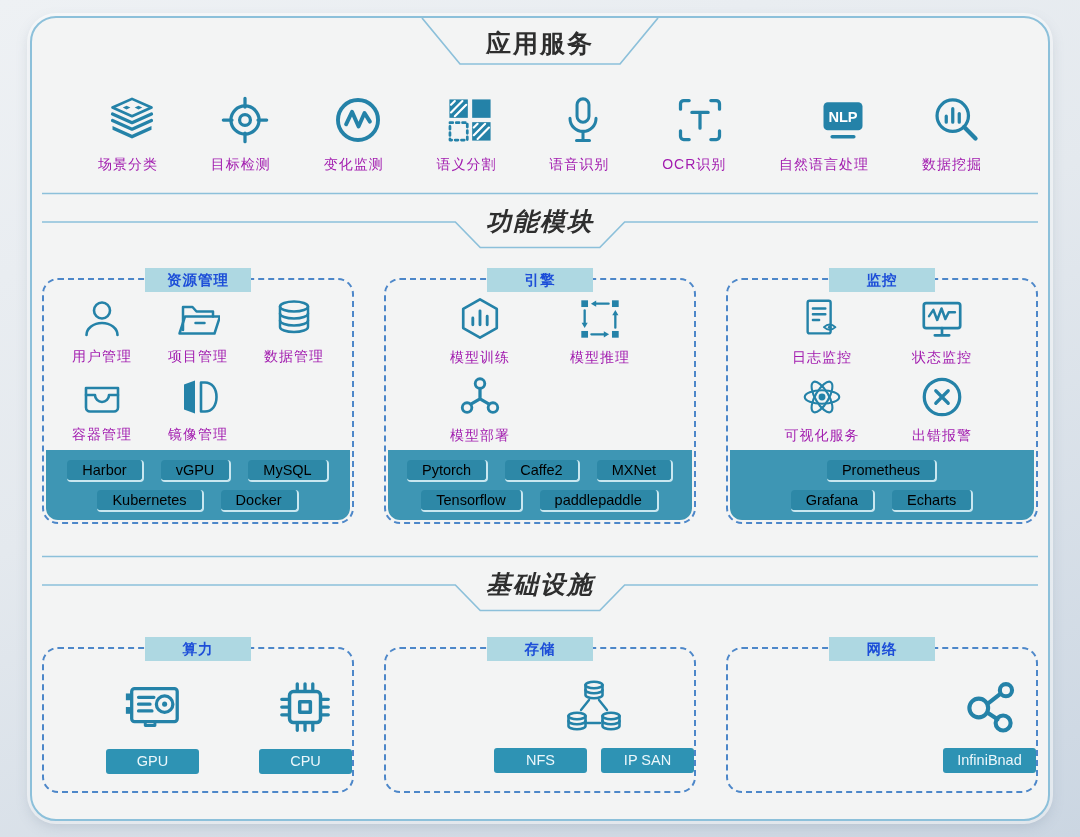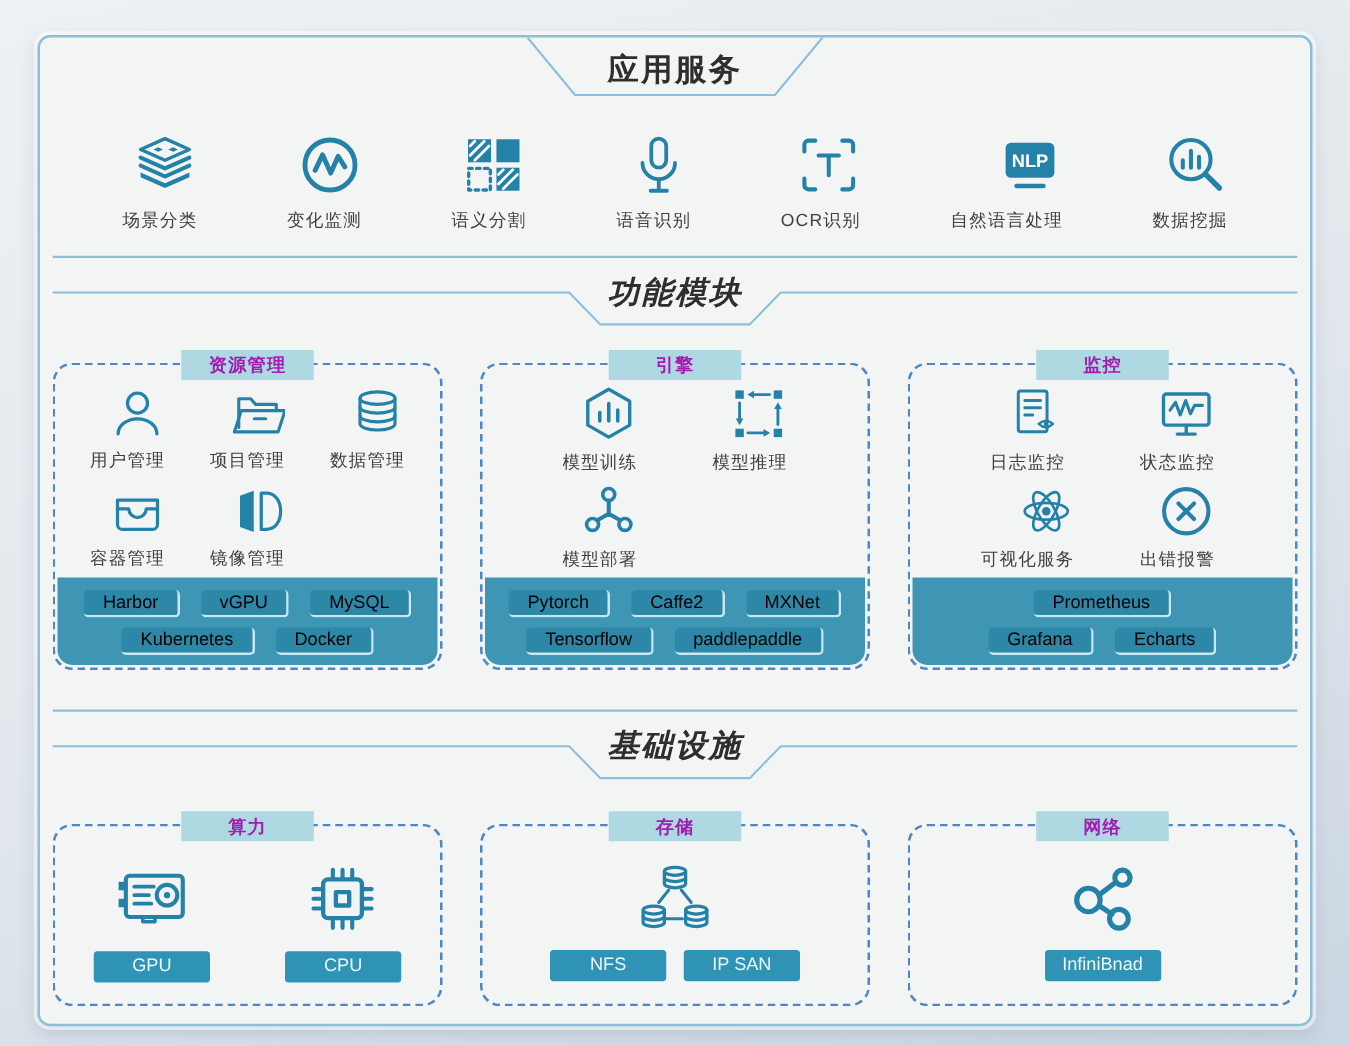--- a/index.html
+++ b/index.html
@@ -5,78 +5,77 @@
   * { box-sizing: border-box; margin: 0; padding: 0; }
   html,body { width:1080px; height:837px; }
   body {
     font-family: "Liberation Sans", "DejaVu Sans", sans-serif;
     background: linear-gradient(160deg,#eef1f4 0%,#e4e9ee 45%,#cbd6e2 100%);
     position: relative; overflow: hidden;
   }
   .container {
     position: absolute; left:30px; top:16px; right:30px; bottom:16px;
     background:#f3f4f4;
-    border:2px solid #8cc0da; border-radius:10px;
+    border:2px solid #8cc0da; border-radius:26px;
     box-shadow: 0 0 0 3px rgba(255,255,255,.55), 0 5px 14px rgba(110,130,150,.28);
-    margin-top: 12px;
   }
   
   .sec-head-top { position:relative; height:50px; }
   .sec-head-top svg { display:block; margin:0 auto; }
   .sec-head-mid { position:relative; height:58px; margin:0 10px;font-style:italic; }
   .sec-head-mid svg { display:block; width:100%; height:58px; }
   .sec-title {
     position:absolute; left:50%; transform:translateX(-50%);
     font-size:25px; font-weight:bold; color:#2e2e2e; letter-spacing:2px; white-space:nowrap;
   }
   .sec-head-top .sec-title { top:9px; }
   .sec-head-mid .sec-title { top:13px; }
   .hline { fill:none; stroke:#8cc0da; stroke-width:1.7; }
   
   .app-row {
     margin-top:26px; padding:0 66px;
     display:flex; justify-content:space-between; align-items:flex-start;
   }
   .app-item { display:flex; flex-direction:column; align-items:flex-end; gap:10px; }
-  .icon-label { font-size:14px; color:#404040; letter-spacing:1px; white-space:nowrap; }
+  .icon-label { font-size:14px; color:#a21caf; letter-spacing:1px; white-space:nowrap; }
   
   .boxes-row { display:flex; justify-content:space-between; padding:0 10px; }
   .fbox, .ibox {
     position:relative; width:312px;
     border:2px dashed #4d87c9; border-radius:16px;
     background:#f3f4f4;
   }
   .fbox { height:246px; margin-top:28px; }
   .ibox { height:146px; margin-top:34px; }
   .tab {
     position:absolute; top:-12px; left:50%; transform:translateX(-50%);
-    width:106px; height:24px; background:#aed8e2; color:#a21caf;
+    width:106px; height:24px; background:#aed8e2; color:#1d4ed8;
     font-size:14.5px; font-weight:bold; letter-spacing:1px;
     display:flex; align-items:center; justify-content:center; z-index:2; white-space:nowrap;
   }
   .fgrid {
     position:absolute; left:0; right:0; top:12px; bottom:74px;
     display:grid; grid-template-rows:repeat(2,1fr); align-items:center; justify-items:center;
   }
   .cols3 { grid-template-columns:repeat(3,1fr); padding:0 10px; }
   .cols2 { grid-template-columns:repeat(2,1fr); padding:0 34px; }
-  .cell { display:flex; flex-direction:column; align-items:flex-end; gap:7px; }
+  .cell { display:flex; flex-direction:column; align-items:center; gap:7px; }
   .band {
     position:absolute; left:2px; right:2px; bottom:2px; height:70px;
     background:#3e96b4; border-radius:0 0 12px 12px; padding-top:10px;
   }
   .tag-row { display:flex; justify-content:center; gap:17px; }
   .tag-row + .tag-row { margin-top:8px; }
   .tag {
     background:#2d88a7; color:#000000; font-size:14.5px;
     padding:2px 15px; border-radius:4px;
     border-right:2px solid #c9e7f0; border-bottom:2px solid #c9e7f0; white-space:nowrap;
   }
   
-  .ibox-content { height:100%; display:flex; align-items:center; justify-content:center; gap:60px; padding-top:10px; }
+  .ibox-content { height:100%; display:flex; align-items:center; justify-content:flex-end; gap:60px; padding-top:10px; }
   .icol { display:flex; flex-direction:column; align-items:center; gap:10px; }
   .ibtn-row { display:flex; gap:14px; }
   .ibtn {
     min-width:93px; height:25px; padding:0 12px;
     background:#2e93b4; color:#ecf7fb; font-size:14.5px;
     display:flex; align-items:center; justify-content:center; border-radius:3px; white-space:nowrap;
   }
   
   .st { fill:none; stroke:#2482a8; stroke-width:2.5; stroke-linecap:round; stroke-linejoin:round; }
   .fl { fill:#2482a8; stroke:none; }
@@ -99,20 +98,28 @@
     <div class="app-item">
       <svg width="52" height="52" viewBox="0 0 48 48">
         <path class="st" d="M24 4.5 L42 12.5 L24 20.5 L6 12.5 Z"></path>
         <path class="fl" d="M15.5 12.5 L19 10.8 L22.5 12.5 L19 14.2 Z"></path>
         <path class="fl" d="M26.5 12.5 L30 10.8 L33.5 12.5 L30 14.2 Z"></path>
         <path class="st" style="stroke-width:3" d="M6 18.5 L24 26.5 L42 18.5"></path>
         <path class="st" style="stroke-width:3" d="M6 24.5 L24 32.5 L42 24.5"></path>
         <path class="fl" d="M6 29.5 L24 37.5 L42 29.5 L42 33 L24 41 L6 33 Z"></path>
       </svg>
       <span class="icon-label">场景分类</span>
+    </div>
+    <div class="app-item">
+      <svg width="52" height="52" viewBox="0 0 48 48">
+        <circle class="st" style="stroke-width:3" cx="24" cy="24" r="13"></circle>
+        <circle class="st" style="stroke-width:3" cx="24" cy="24" r="5"></circle>
+        <path class="st" style="stroke-width:3" d="M24 4 V12 M24 36 V44 M4 24 H12 M36 24 H44"></path>
+      </svg>
+      <span class="icon-label">目标检测</span>
     </div>
     <div class="app-item">
       <svg width="52" height="52" viewBox="0 0 48 48">
         <circle class="st" style="stroke-width:3.6" cx="24" cy="24" r="18.5"></circle>
         <path class="st" style="stroke-width:3.6" d="M13 28 L18.5 16.5 L24.5 30 L30 17.5 L35 25.5"></path>
       </svg>
       <span class="icon-label">变化监测</span>
     </div>
     <div class="app-item">
       <svg width="52" height="52" viewBox="0 0 48 48">

